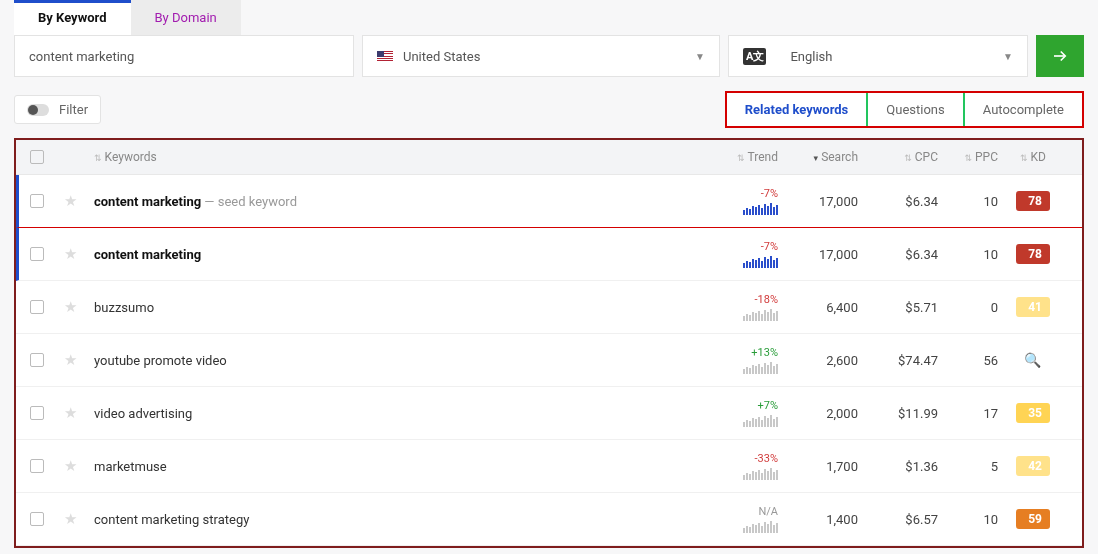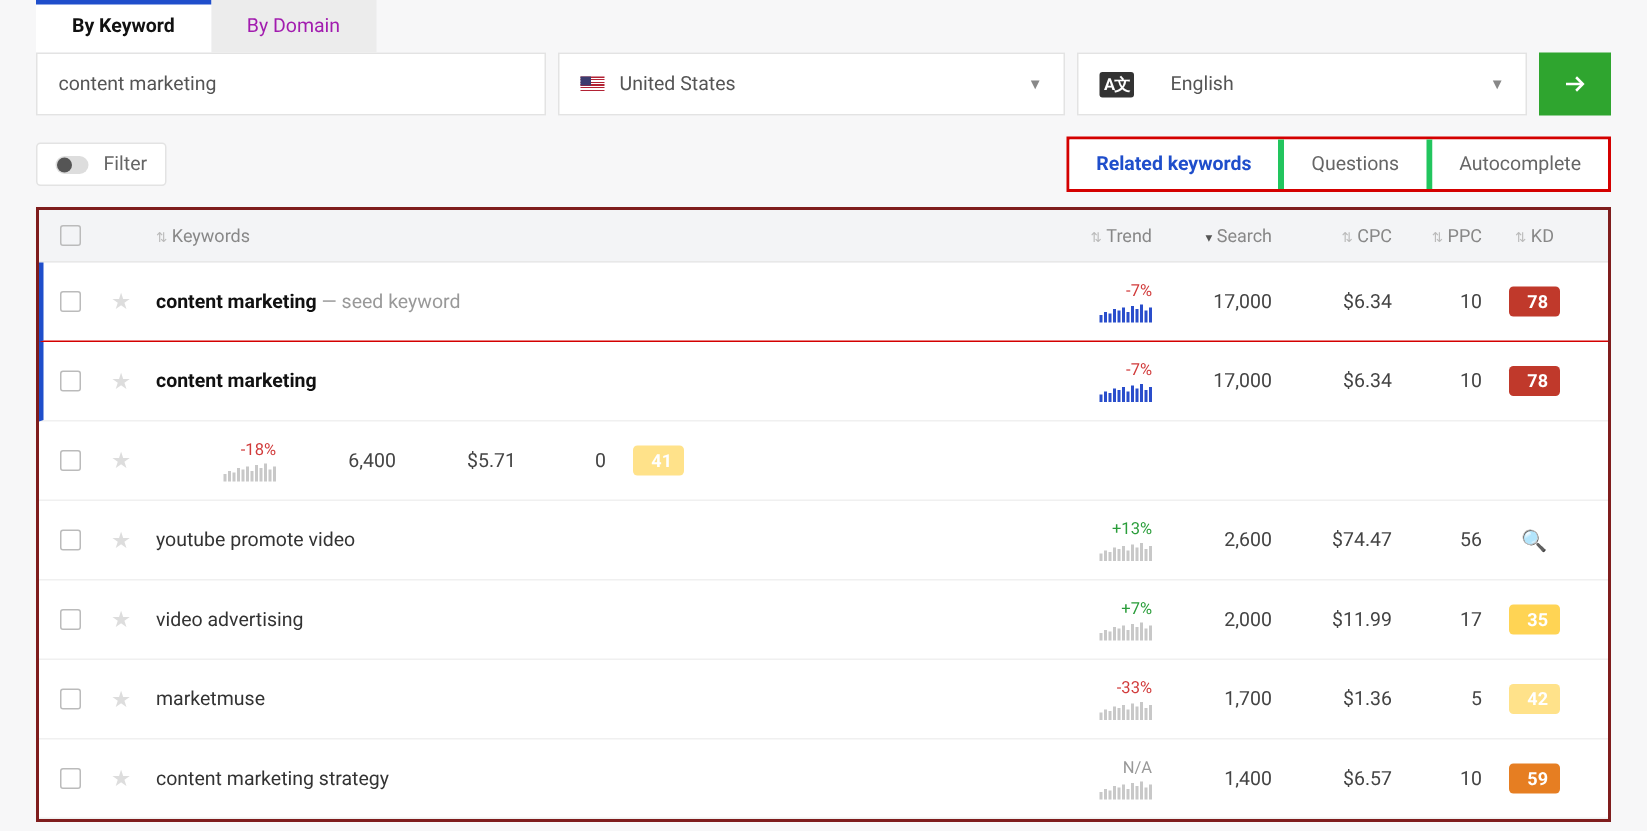--- a/index.html
+++ b/index.html
@@ -1,17 +1,17 @@
 <!DOCTYPE html>
 <html><head>
 <meta charset="utf-8">
 <style>
   *{box-sizing:border-box;margin:0;padding:0;font-family:-apple-system,BlinkMacSystemFont,"Segoe UI",Roboto,Arial,sans-serif}
   body{background:#f7f7f8;color:#333;font-size:13px}
-  .wrap{width:1098px;margin:0 auto;padding:0 24px}
+  .wrap{width:1098px;margin:0 auto;padding:0 14px}
 
   
   .tabs{display:flex}
   .tab{padding:10px 24px;font-size:13px;color:#a21caf;background:#ececec;cursor:pointer}
   .tab.active{background:#fff;color:#111;font-weight:700;border-top:3px solid #1f4ecb;padding-top:7px}
 
   
   .search-row{display:flex;gap:8px;margin-bottom:14px}
   .field{background:#fff;border:1px solid #e3e3e3;display:flex;align-items:center;padding:0 14px;height:42px;font-size:13px;color:#555}
   .kw-field{flex:0 0 340px}
@@ -23,21 +23,21 @@
   .caret{margin-left:auto;color:#888;font-size:10px}
   .go-btn{width:48px;height:42px;background:#2fa52f;display:flex;align-items:center;justify-content:center;color:#fff;cursor:pointer}
   .go-btn svg{width:18px;height:18px;stroke:#fff;fill:none;stroke-width:2.2}
 
   
   .subbar{display:flex;align-items:center;margin-bottom:10px}
   .filter-chip{display:flex;align-items:center;background:#fff;border:1px solid #e3e3e3;border-radius:3px;padding:6px 12px;color:#666;font-size:13px;cursor:pointer}
   .toggle{width:22px;height:12px;border-radius:7px;background:#ddd;margin-right:10px;position:relative}
   .toggle::after{content:"";width:10px;height:10px;border-radius:50%;background:#555;position:absolute;top:1px;left:1px}
   .type-tabs{margin-left:auto;display:flex;border:2px solid #d40000}
-  .type-tab{padding:9px 18px;font-size:13px;color:#666;background:#fff;border-right:4px solid #22c55e;cursor:pointer}
+  .type-tab{padding:9px 18px;font-size:13px;color:#666;background:#fff;border-right:2px solid #22c55e;cursor:pointer}
   .type-tab:last-child{border-right:none}
   .type-tab.active{color:#1f4ecb;font-weight:700}
 
   
   .tbl{background:#fff;border:2px solid #7f1d1d}
   .thead{display:flex;align-items:center;background:#f3f4f6;border-bottom:1px solid #e8e8e8;padding:10px 14px;color:#888;font-size:12px}
   .col-check{width:34px;display:flex;align-items:center}
   .col-star{width:30px}
   .col-kw{flex:1}
   .col-trend{width:80px;text-align:right}
@@ -189,20 +189,21 @@
           <div class="col-search">17,000</div>
           <div class="col-cpc">$6.34</div>
           <div class="col-ppc">10</div>
           <div class="col-kd"><span class="kd-badge kd-red">78</span></div>
         </div>
         <div class="row">
           <div class="col-check">
             <span class="chk"></span>
           </div>
           <div class="col-star"><span class="star">★</span></div>
+          <div class="col-kw"><span class="kw">buzzsumo</span></div>
           <div class="col-trend">
             <div class="trend-wrap">
               <span class="trend-val neg">-18%</span>
               <span class="spark grey">
                 <i style="height:5px"></i>
                 <i style="height:7px"></i>
                 <i style="height:6px"></i>
                 <i style="height:9px"></i>
                 <i style="height:8px"></i>
                 <i style="height:10px"></i>

